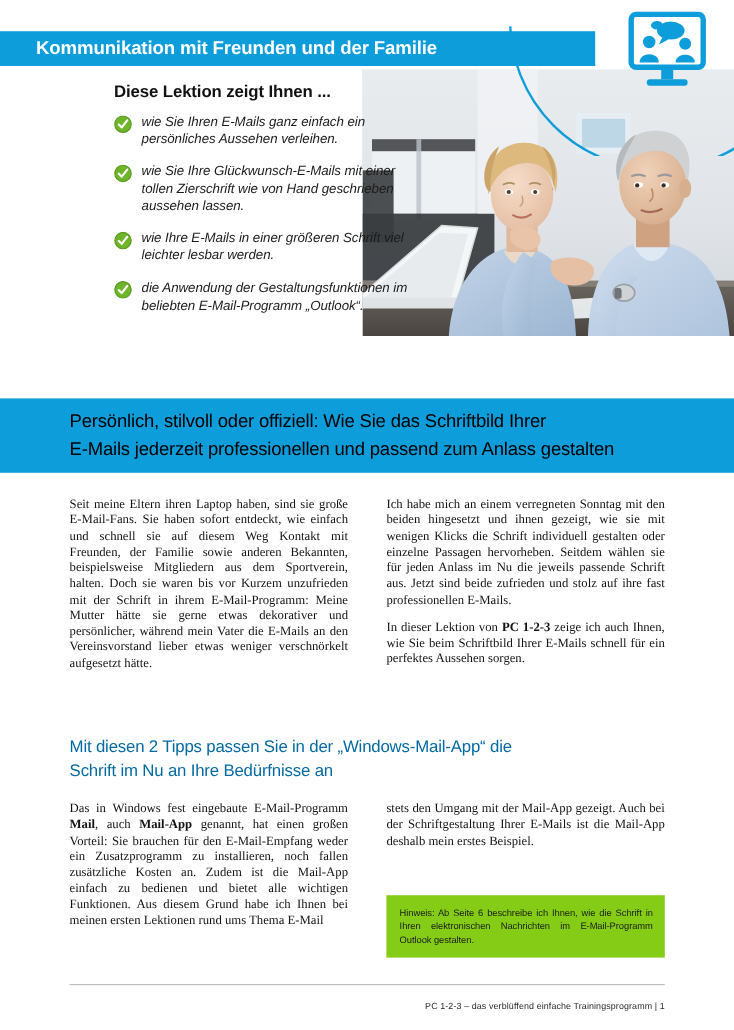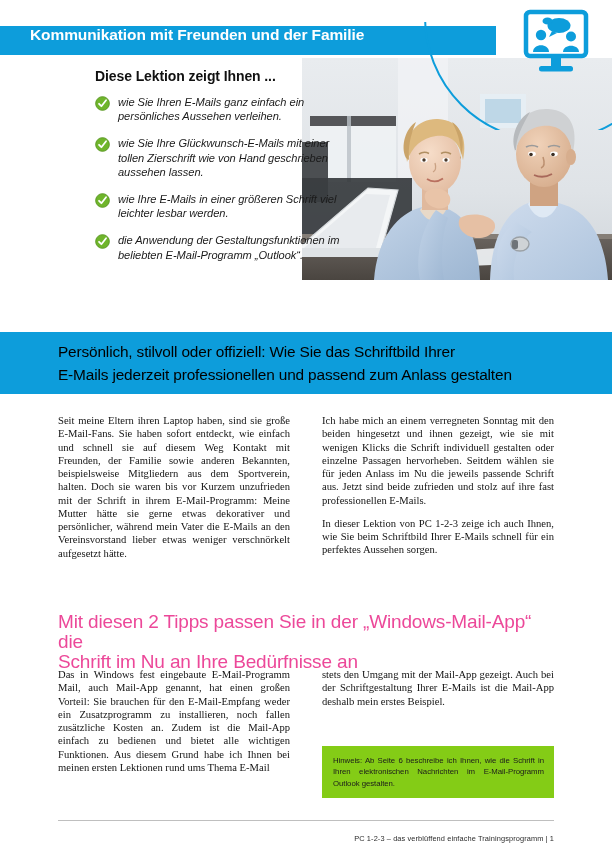--- a/index.html
+++ b/index.html
@@ -58,20 +58,21 @@
   
   .header-bar {
     position: absolute;
     top: 26px;
     left: 0;
     width: 496px;
     height: 29px;
     background: #0d9ddb;
     z-index: 4;
     display: flex;
+    align-items: center;
   }
   .header-title {
     padding-left: 30px;
     color: #ffffff;
     font-size: 15.5px;
     font-weight: 600;
     letter-spacing: -0.1px;
     white-space: nowrap;
   }
 
@@ -183,30 +184,30 @@
 
   .body-p {
     font-family: "Liberation Serif", serif;
     font-size: 10.6px;
     line-height: 13.25px;
     text-align: justify;
     color: #131313;
     margin: 0 0 10px 0;
     hyphens: manual;
   }
-  .body-p b { font-weight: normal; }
+  .body-p b { font-weight: bold; }
 
   
   .subhead {
     position: absolute;
     top: 612px;
     left: 58px;
     width: 500px;
-    color: #ec4899;
-    font-size: 19px;
+    color: #0369a1;
+    font-size: 14px;
     line-height: 20px;
     font-weight: 500;
     letter-spacing: -0.15px;
     z-index: 3;
   }
 
   
   .cols2 {
     position: absolute;
     top: 668px;

